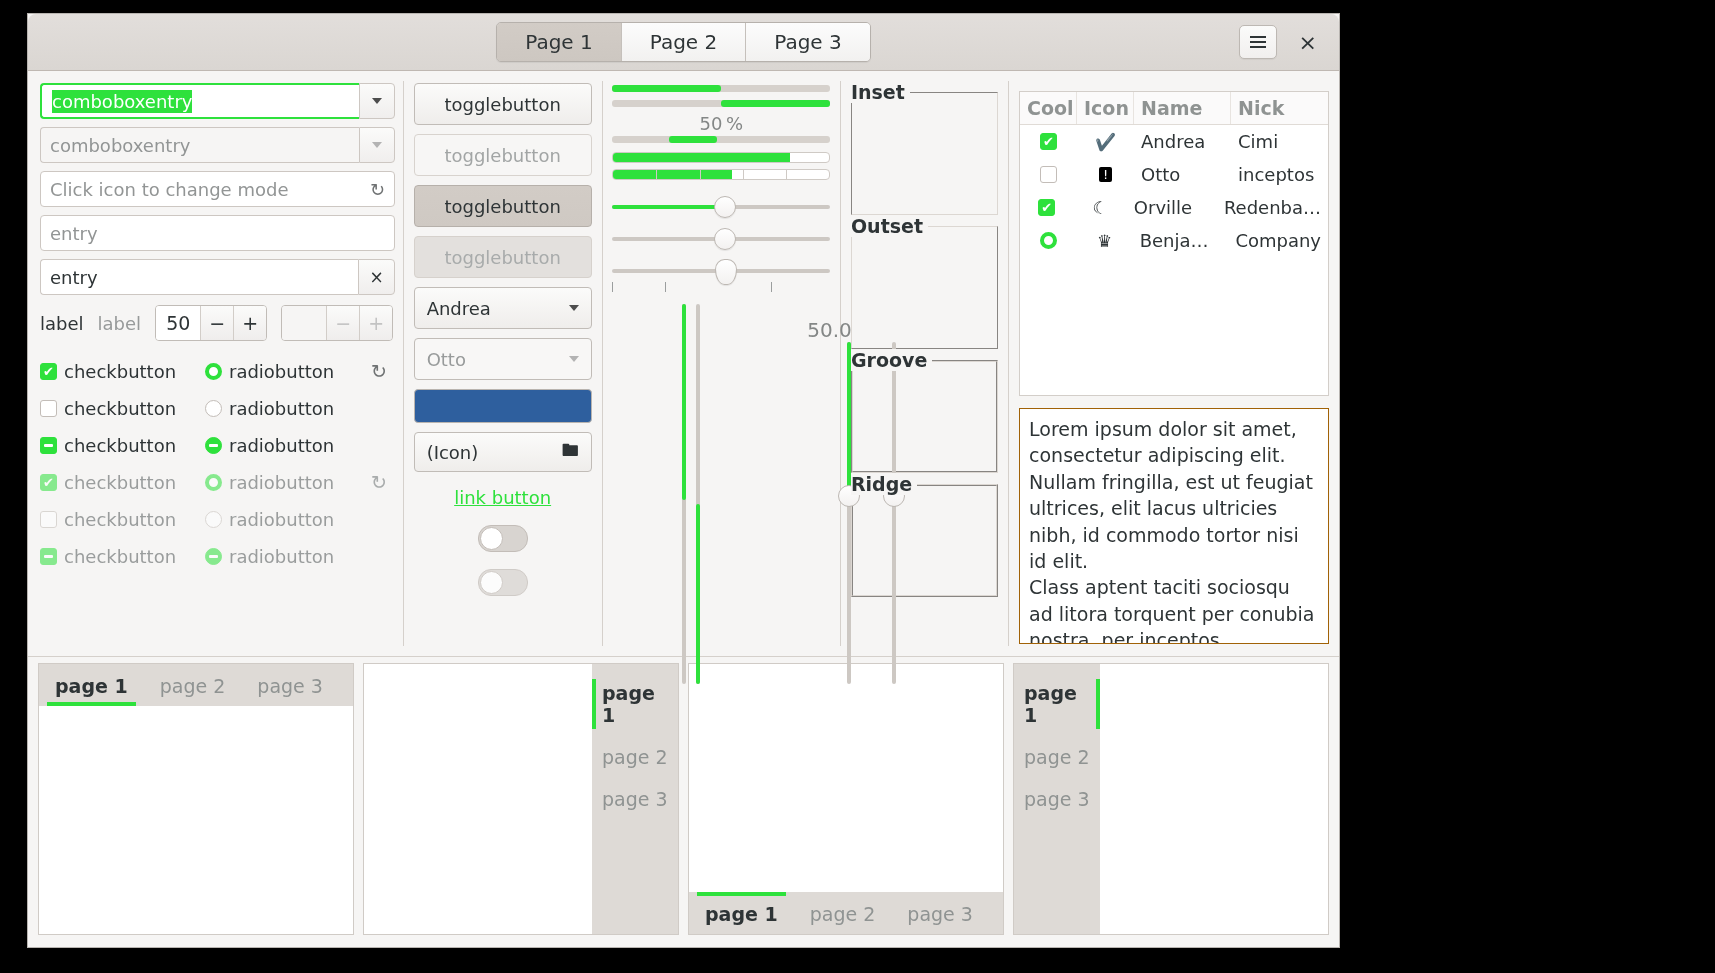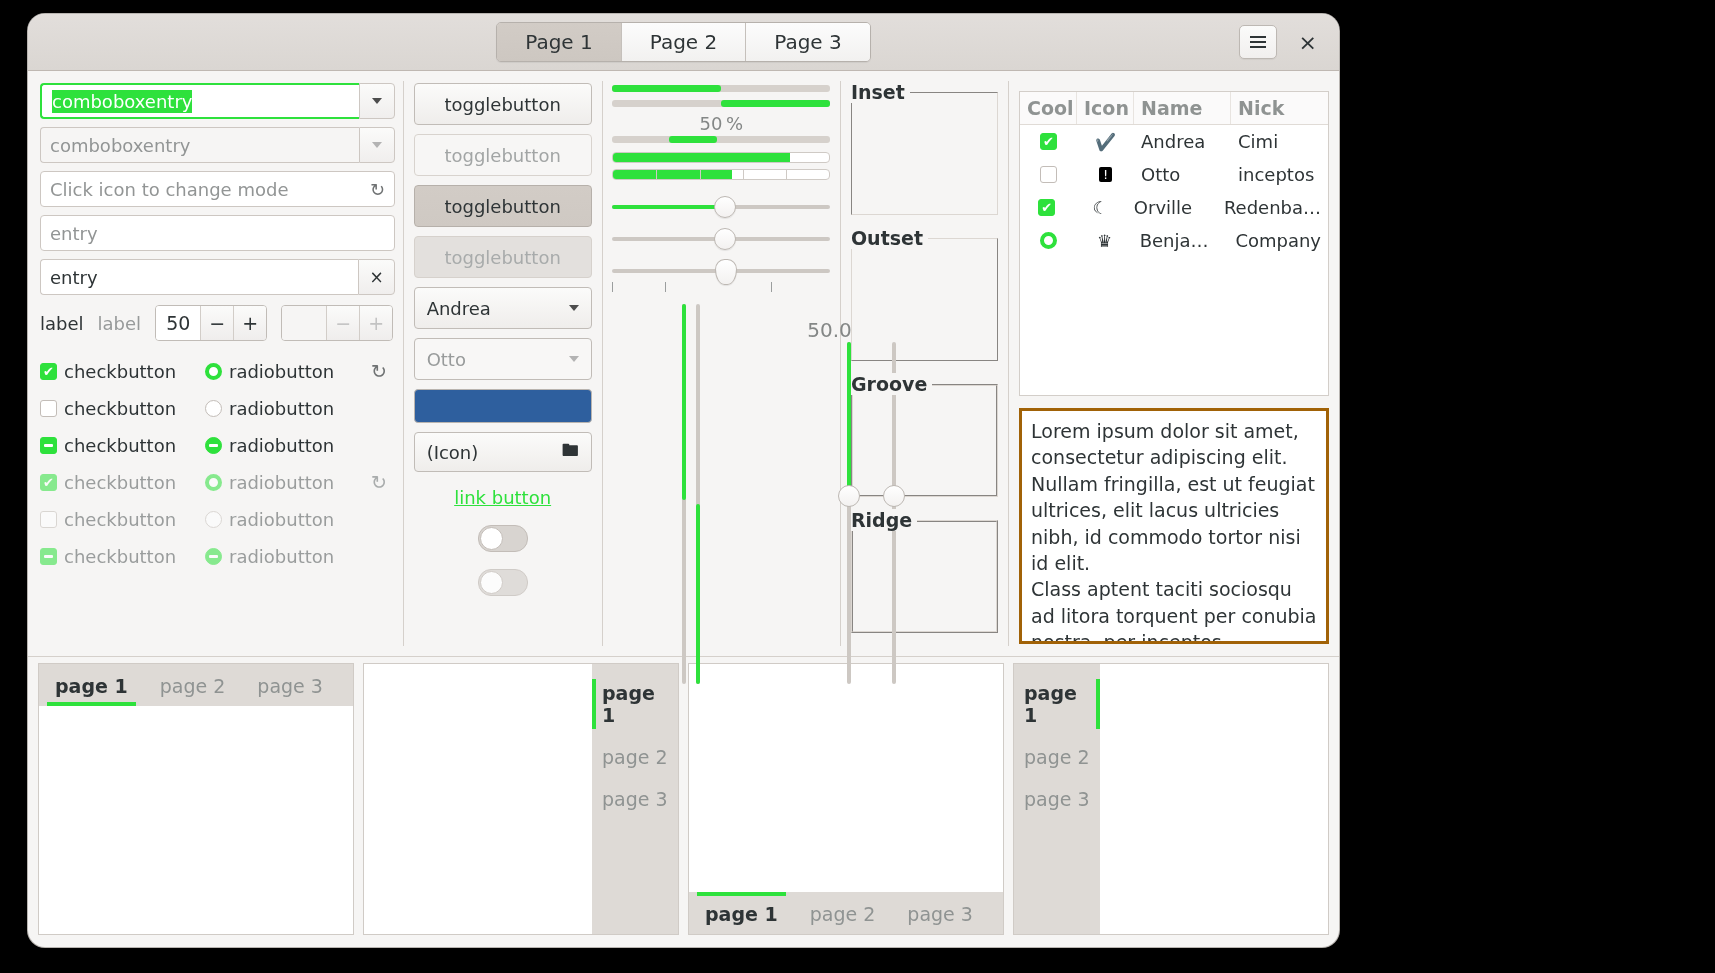--- a/index.html
+++ b/index.html
@@ -11,21 +11,21 @@
     position: relative;
     width: 1715px; height: 973px;
     background: #000;
     overflow: hidden;
   }
   .window {
     position: absolute;
     left: 28px; top: 14px;
     width: 1311px; height: 933px;
     background: #f6f5f4;
-    border-radius: 17px;
+    border-radius: 0;
     box-shadow: 0 0 0 1px #b8b4b0;
     overflow: hidden;
     display: flex;
     flex-direction: column;
   }
   
   .headerbar {
     height: 56px;
     flex: 0 0 56px;
     background: linear-gradient(to bottom, #e2dedb, #dad6d2);
@@ -281,21 +281,21 @@
   .vscale { position:absolute; width:24px; }
   .vs-track { position:absolute; left:10px; top:0; bottom:0; width:4px; background:#cdc8c3; border-radius:2px;}
   .vs-fill { position:absolute; left:10px; width:4px; background:#2ee13c; border-radius:2px;}
   .vs-knob {
     position:absolute; left:1px; width:22px;height:22px;border-radius:50%;
     background:linear-gradient(to bottom,#fff,#f3f1f0); border:1px solid #bdb8b3;box-sizing:border-box;
   }
 
   
   .col4 { width: 258px; padding-top:10px; }
-  .frame { margin-bottom:12px; }
+  .frame { }
   .frame-title { font-size:19px; font-weight:bold; color:#2e3436; position:relative; z-index:2; background:#f6f5f4; display:inline-block; padding-right:5px; }
   .frame-box { border:1px solid #d3cec9; margin-top:-11px; box-sizing:border-box; }
   .frame-box.inset { border-style:inset; border-color:#dcd7d2;}
   .frame-box.outset { border-style:outset; border-color:#dcd7d2;}
   .frame-box.groove { border-style:groove; border-color:#dcd7d2; border-width:2px;}
   .frame-box.ridge { border-style:ridge; border-color:#dcd7d2; border-width:2px;}
 
   
   .col5 { width: 330px; padding-top:20px; display:flex;flex-direction:column; }
   .tv {
@@ -309,21 +309,21 @@
   .tv-head div:last-child { border-right:none; }
   .c-cool { width:57px; }
   .c-icon { width:57px; }
   .c-name { width:97px; }
   .c-nick { flex:1; }
   .tv-row { display:flex; align-items:center; height:33px; }
   .tv-row > div { padding:0 7px; box-sizing:border-box; font-size:18px; color:#2e3436; display:flex; align-items:center;}
   .tv-row .c-cool { justify-content:center; }
   .tv-row .c-icon { justify-content:center; font-size:17px; }
   .tvtext {
-    border:3px solid #a16207; background:#fff; flex:1; margin-top:12px;
+    border:1px solid #a16207; background:#fff; flex:1; margin-top:12px;
     padding:7px 9px; box-sizing:border-box; overflow:hidden;
     font-size:19px; line-height:1.39; color:#2e3436;
   }
   .tvtext p { margin:0; }
 
   
   .lower {
     flex:1; display:flex; gap:9px; padding: 6px 10px 12px 10px;
     border-top:1px solid #d5d0cb;
   }

